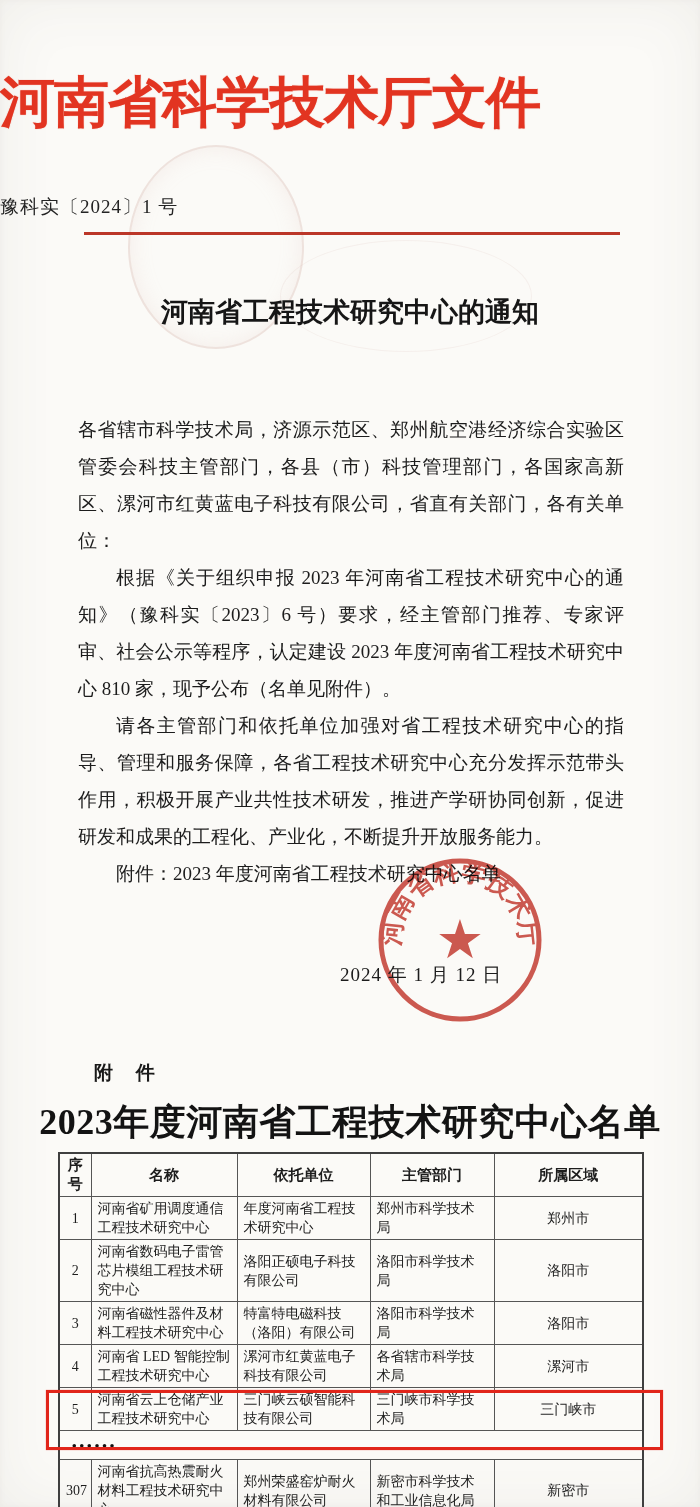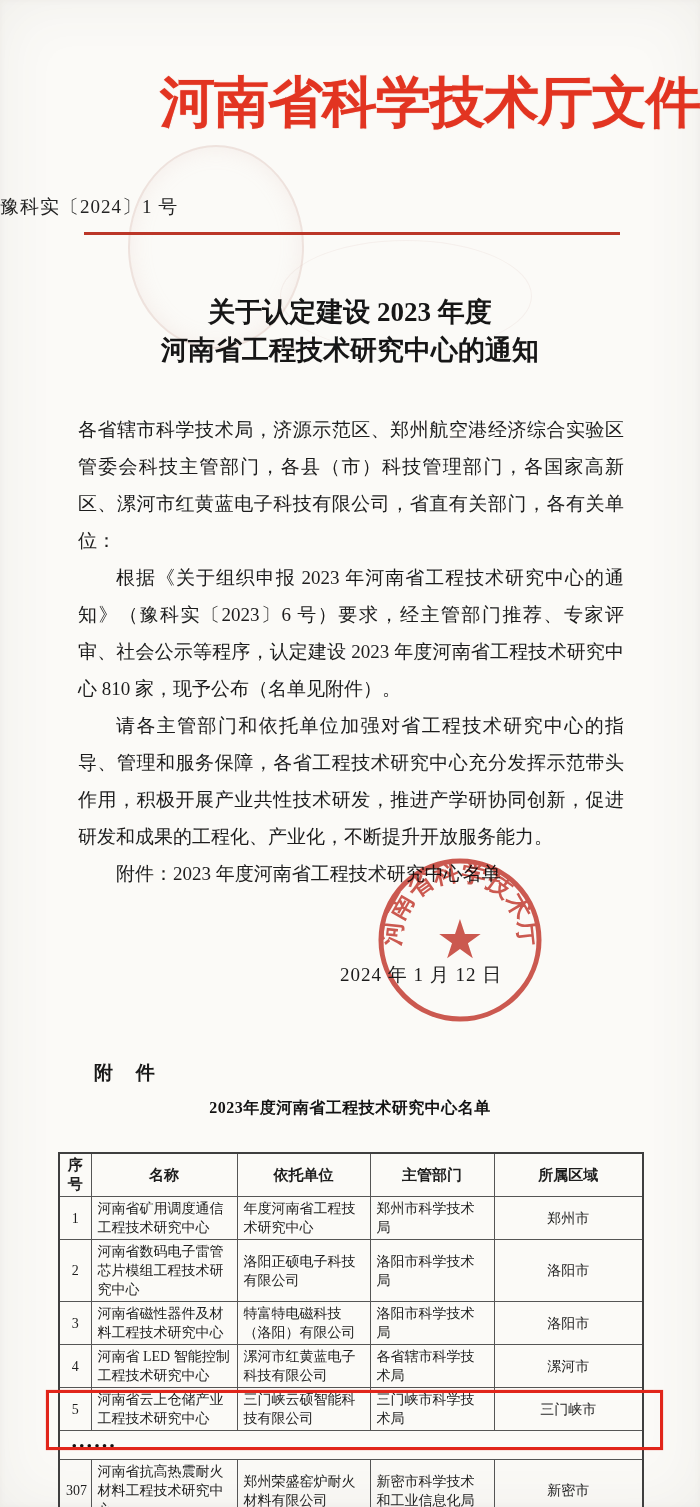--- a/index.html
+++ b/index.html
@@ -10,40 +10,40 @@
     font-family:"Liberation Serif","DejaVu Serif",serif;
     color:#1e1e1e;
   }
   
   .wm-ring{position:absolute;border-radius:50%;pointer-events:none;}
   .wm1{left:128px;top:145px;width:172px;height:200px;border:2px solid rgba(205,165,155,0.28);
        box-shadow:inset 0 0 22px rgba(215,180,170,0.18);}
   .wm2{left:280px;top:240px;width:250px;height:110px;border:1px solid rgba(210,180,170,0.14);}
   
   .header-title{
-    position:absolute;left:0;top:66px;width:700px;text-align:right;
+    position:absolute;left:0;top:66px;width:700px;text-align:left;
     font-size:55px;font-weight:bold;color:#e23421;letter-spacing:-1px;
     text-shadow:0 0 1px rgba(226,52,33,0.55);white-space:nowrap;
   }
   .doc-number{position:absolute;left:0;top:194px;width:700px;text-align:left;font-size:19px;color:#242424;letter-spacing:1px;}
   .red-rule{position:absolute;left:84px;top:232px;width:536px;height:3px;background:#bb3628;}
   .main-title{position:absolute;left:0;top:293px;width:700px;text-align:center;
     font-size:27px;font-weight:bold;line-height:38px;color:#161616;}
   .body-block{position:absolute;left:78px;top:411px;width:546px;font-size:19px;line-height:37px;
     text-align:justify;color:#1c1c1c;}
   .body-block p{margin:0;}
   .body-block p.indent{text-indent:2em;}
   .attachment-note{margin-top:25px;text-indent:2em;}
   
   .seal{position:absolute;left:372px;top:852px;width:176px;height:176px;opacity:0.88;mix-blend-mode:multiply;}
   .sign-date{position:absolute;left:340px;top:962px;width:220px;font-size:19px;color:#1c1c1c;letter-spacing:1px;}
   
   .appendix-label{position:absolute;left:94px;top:1060px;font-size:19px;font-weight:bold;letter-spacing:9px;color:#191919;}
   .table-title{position:absolute;left:0;top:1098px;width:700px;text-align:center;
-    font-size:16px;font-weight:bold;color:#131313;letter-spacing:0.5px;}
+    font-size:36px;font-weight:bold;color:#131313;letter-spacing:0.5px;}
   
   table.centers{
     position:absolute;left:58px;top:1152px;width:584px;border-collapse:collapse;table-layout:fixed;
     font-size:14px;color:#1d1d1d;background:transparent;
     border:2px solid #3f3f3f;
   }
   table.centers td,table.centers th{border:1px solid #555;vertical-align:middle;padding:2px 6px;line-height:19px;}
   table.centers th{font-size:15px;font-weight:bold;height:24px;padding:2px 2px;}
   .col-idx{width:32px;} .col-name{width:146px;} .col-org{width:133px;} .col-dept{width:124px;} .col-area{width:149px;}
   td.c-idx,td.c-area{text-align:center;}
@@ -59,21 +59,20 @@
 <div id="page">
 
   <div class="wm-ring wm1"></div>
   <div class="wm-ring wm2"></div>
 
   <div class="header-title">河南省科学技术厅文件</div>
   <div class="doc-number">豫科实〔2024〕1 号</div>
   <div class="red-rule"></div>
 
   <div class="main-title">
-    <div>关于认定建设 2023 年度</div>
     <div>河南省工程技术研究中心的通知</div>
   </div>
 
   <div class="body-block">
     <p>各省辖市科学技术局，济源示范区、郑州航空港经济综合实验区管委会科技主管部门，各县（市）科技管理部门，各国家高新区、漯河市红黄蓝电子科技有限公司，省直有关部门，各有关单位：</p>
     <p class="indent">根据《关于组织申报 2023 年河南省工程技术研究中心的通知》（豫科实〔2023〕6 号）要求，经主管部门推荐、专家评审、社会公示等程序，认定建设 2023 年度河南省工程技术研究中心 810 家，现予公布（名单见附件）。</p>
     <p class="indent">请各主管部门和依托单位加强对省工程技术研究中心的指导、管理和服务保障，各省工程技术研究中心充分发挥示范带头作用，积极开展产业共性技术研发，推进产学研协同创新，促进研发和成果的工程化、产业化，不断提升开放服务能力。</p>
     <p class="attachment-note">附件：2023 年度河南省工程技术研究中心名单</p>
   </div>
 

